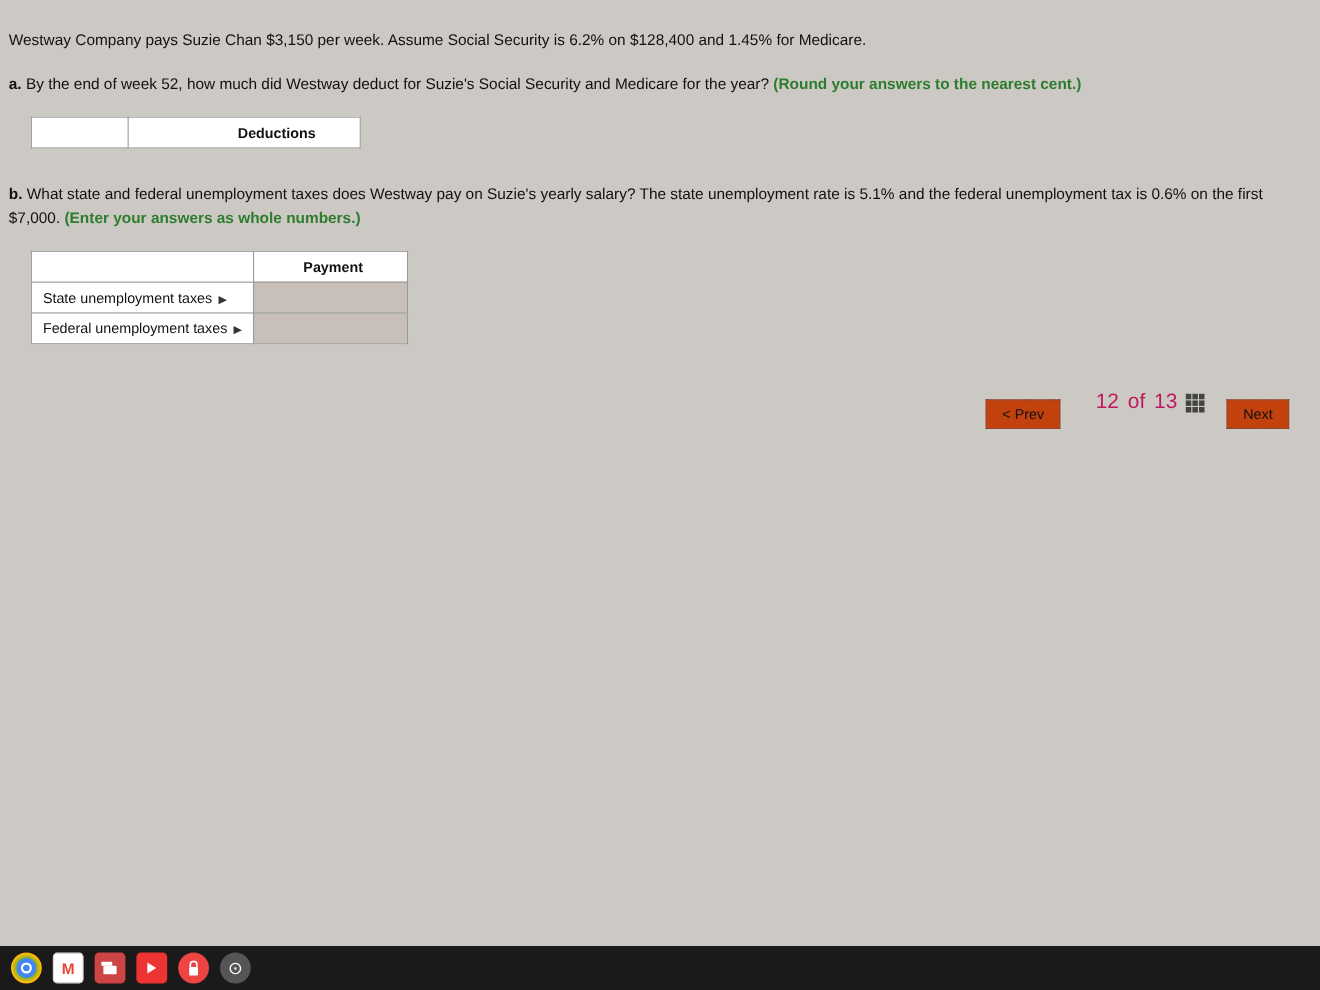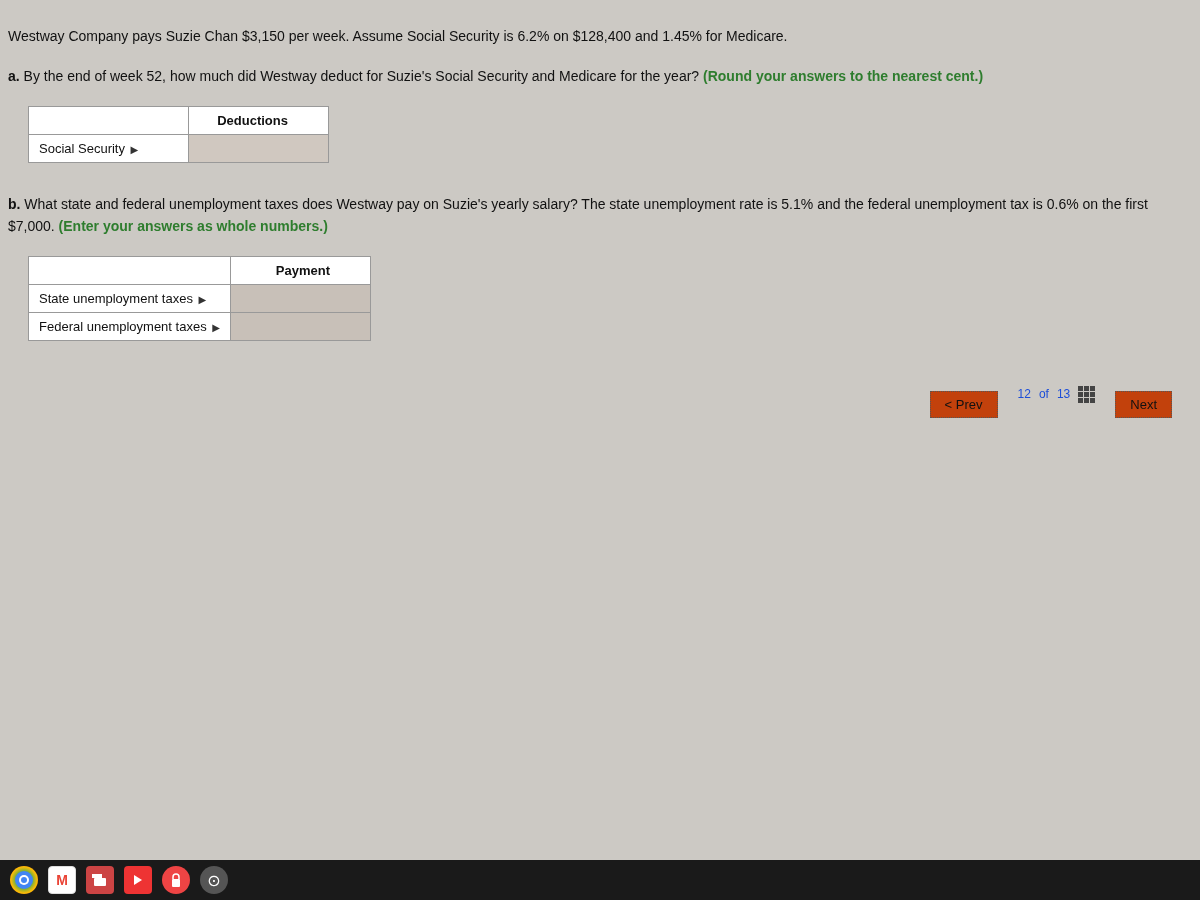--- a/index.html
+++ b/index.html
@@ -91,25 +91,26 @@
       border: 1px dotted #555;
       background: #c2410c;
       padding: 5px 14px;
       font-size: 13px;
       cursor: pointer;
       color: #111;
       margin-top: 20px;
     }
 
     .page-indicator {
-      font-size: 12px;
-      color: #1d4ed8;
+      font-size: 19px;
+      color: #be185d;
       display: flex;
       align-items: center;
       gap: 8px;
+      margin-left: 12px;
     }
 
     .grid-icon {
       display: inline-grid;
       grid-template-columns: repeat(3, 5px);
       grid-template-rows: repeat(3, 5px);
       gap: 1px;
     }
 
     .grid-dot {
@@ -178,27 +179,20 @@
 
   <div class="table-section">
     <table>
       <thead>
         <tr>
           <th></th>
           <th>Deductions</th>
         </tr>
       </thead>
       <tbody>
-        <tr>
-          <td class="label-cell">
-            <span>Social Security</span>
-            <span class="arrow-indicator">▶</span>
-          </td>
-          <td class="input-cell"></td>
-        </tr>
       </tbody>
     </table>
   </div>
 
   <div class="part-b-section">
     <div class="problem-text">
       <span class="part-label">b.</span><span> What state and federal unemployment taxes does Westway pay on Suzie's yearly salary? The state unemployment rate is 5.1% and the federal unemployment tax is 0.6% on the first $7,000.</span><span class="highlight-green"> (Enter your answers as whole numbers.)</span>
     </div>
 
     <div class="table-section">

